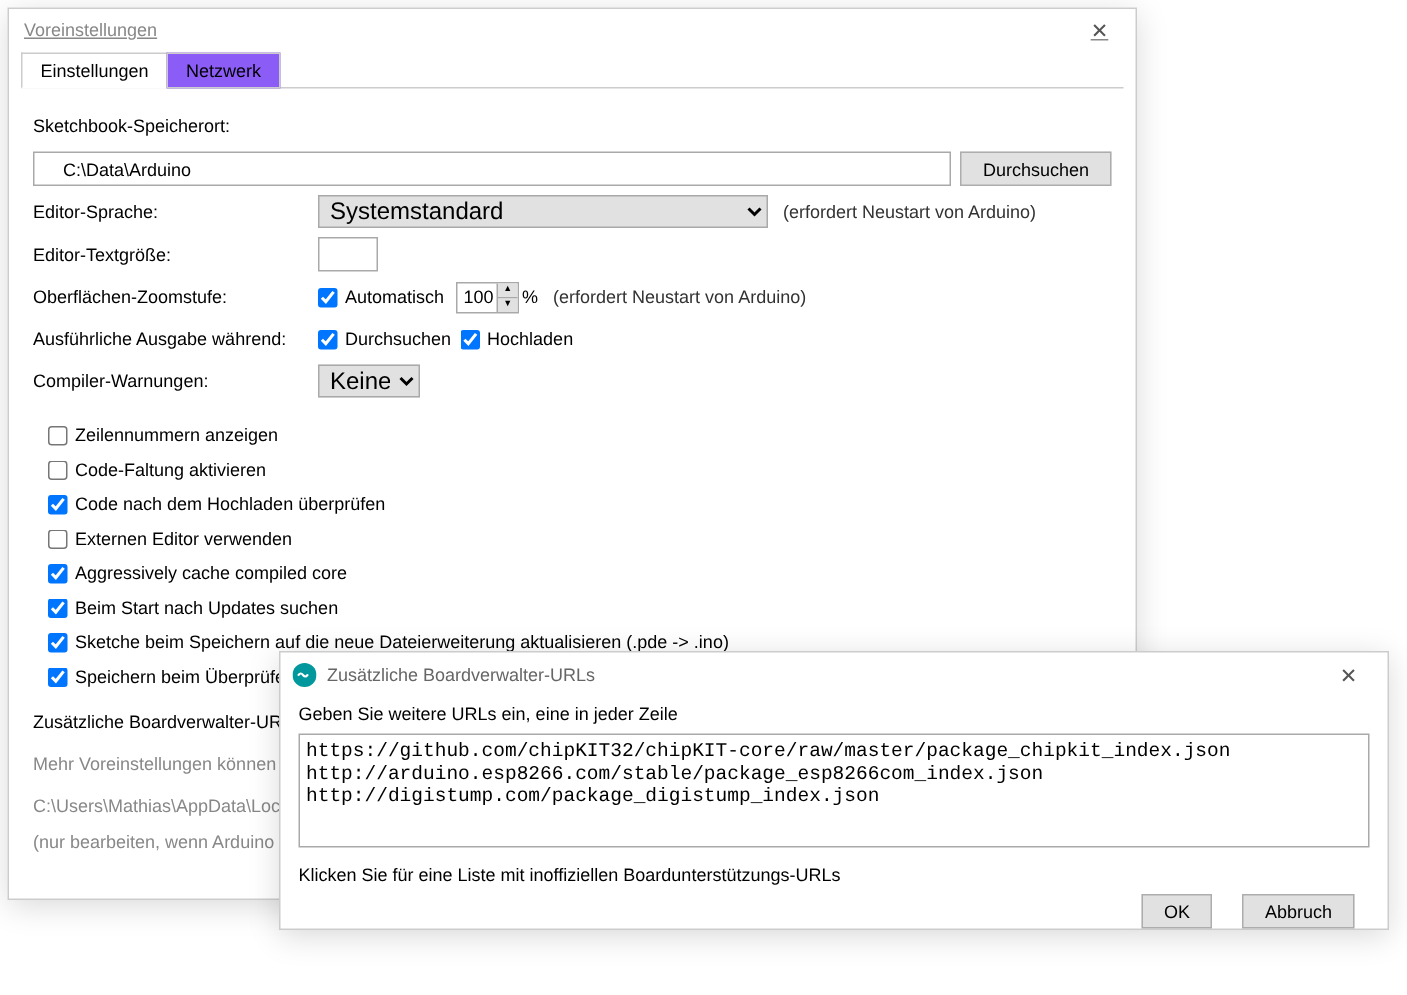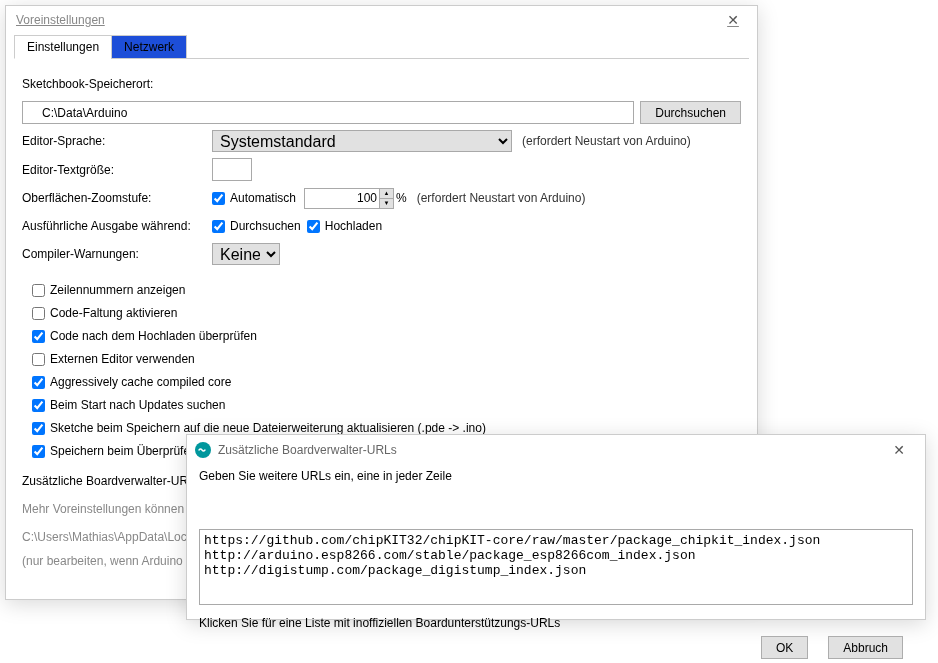--- a/index.html
+++ b/index.html
@@ -38,21 +38,21 @@
   }
   .client { padding: 0 8px 8px 8px; }
   .tabs {
     display: flex;
     border-bottom: 1px solid #ccc;
     margin-bottom: 10px;
   }
   .tab {
     padding: 4px 12px;
     border: 1px solid #ccc;
-    background: #1d4ed8;
+    background: #8b5cf6;
     position: relative;
     top: 1px;
     margin-right: -1px;
   }
   .tab.active {
     background: #fff;
     border-bottom: 1px solid #fff;
   }
   .tabpage { padding: 4px 8px 8px 8px; }
   .row {
@@ -98,21 +98,20 @@
   .cb-row { margin: 3px 0 3px 10px; display: flex; align-items: center; min-height: 20px; }
   .hint { color: #333; margin-left: 10px; }
   .gray { color: #888; }
   .spinner {
     display: inline-flex;
     align-items: center;
     border: 1px solid #a9a9a9;
     height: 21px;
     background: #fff;
     margin: 0 2px;
-    padding-left: 48px;
   }
   .spinner .val { width: 26px; text-align: right; padding: 0 2px; }
   .spinner .arrows {
     width: 14px;
     display: flex; flex-direction: column;
     border-left: 1px solid #a9a9a9;
     height: 100%;
   }
   .spinner .arrows div {
     flex: 1; display: flex; align-items: center; justify-content: center;
@@ -143,21 +142,20 @@
   textarea {
     width: 100%;
     height: 76px;
     border: 1px solid #a9a9a9;
     font-family: "Courier New", monospace;
     font-size: 13px;
     padding: 3px 4px;
     resize: none;
     white-space: pre;
     overflow: auto;
-    margin-top: 40px;
   }
   .dlg-close {
     margin-left: auto;
     width: 40px; height: 26px;
     display: flex; align-items: center; justify-content: center;
     color: #555; font-size: 14px;
   }
 </style>
 </head>
 <body>

